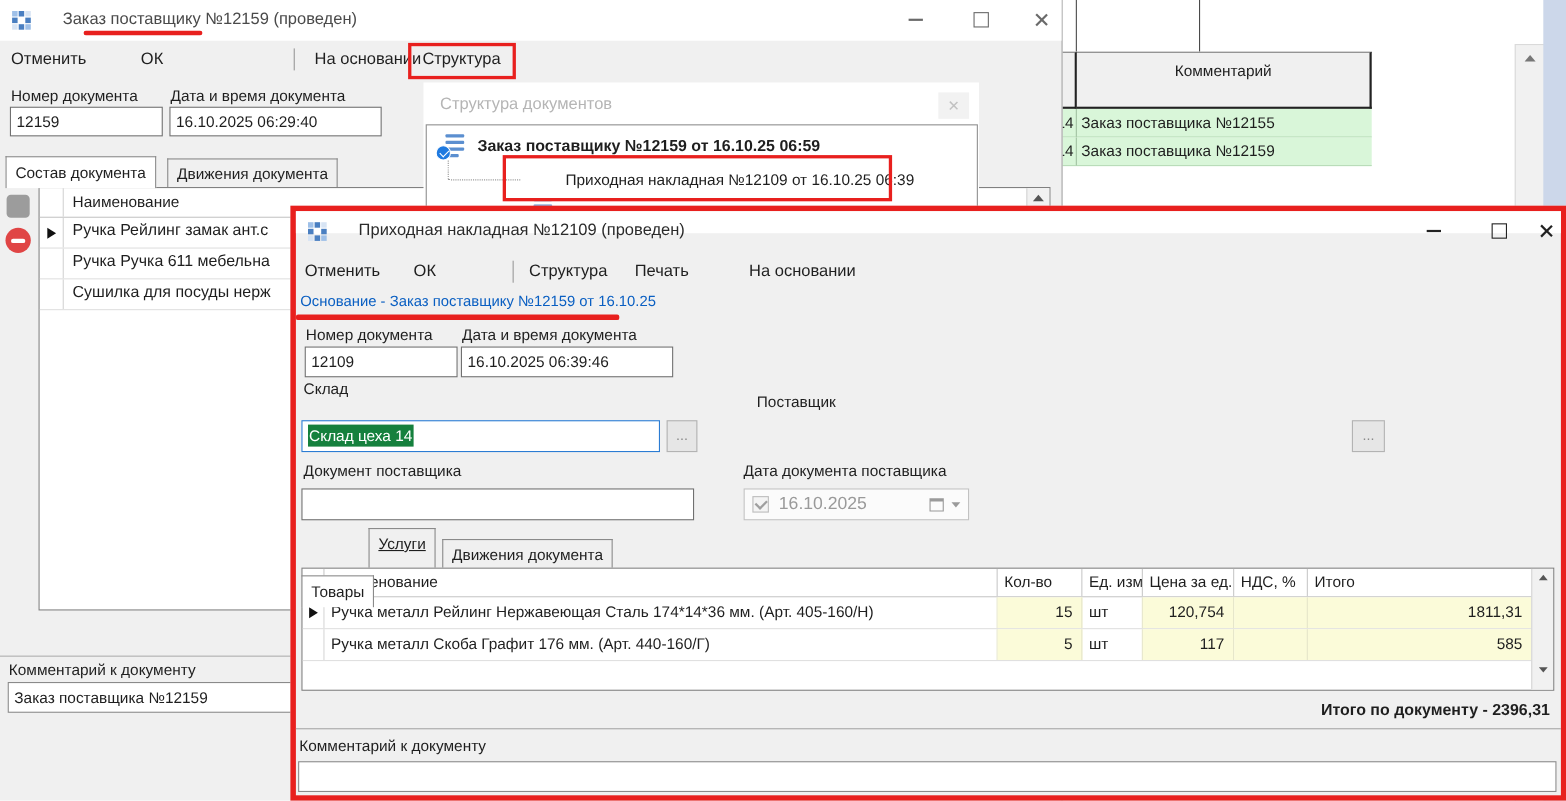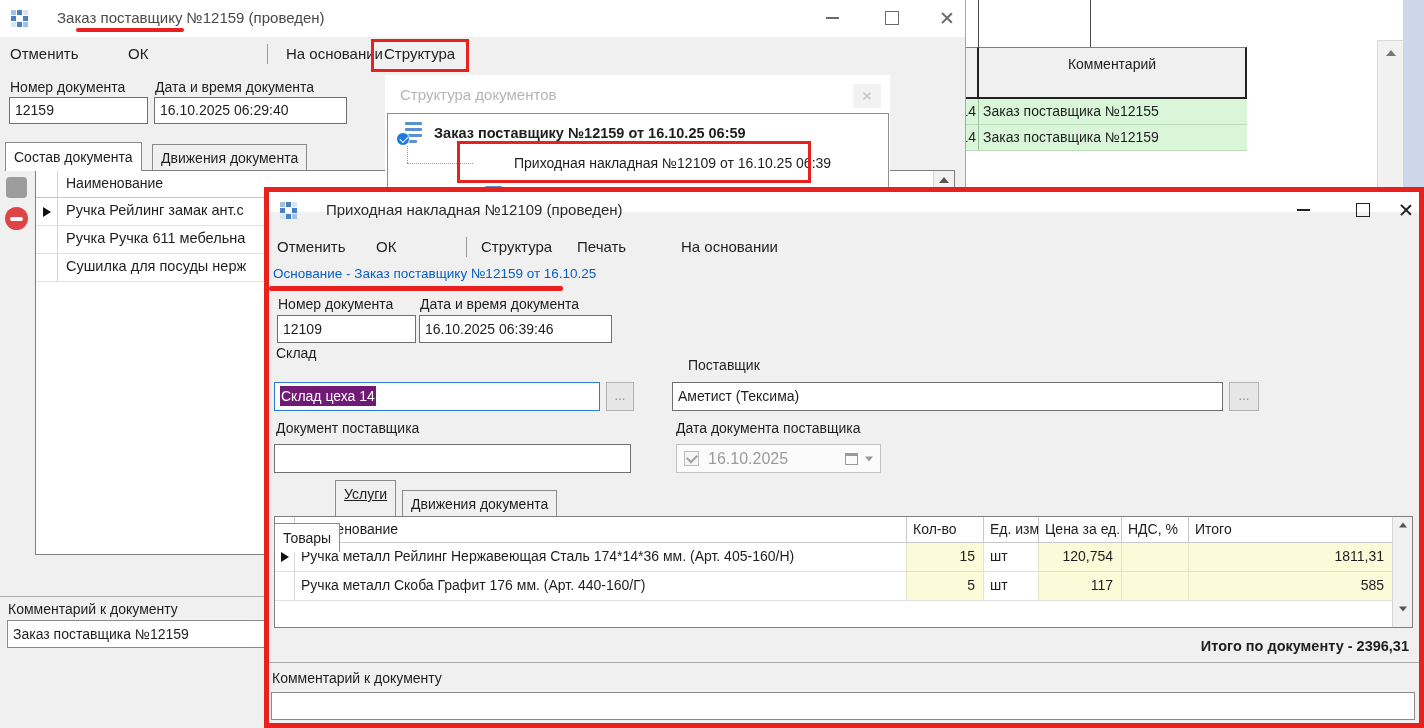--- a/index.html
+++ b/index.html
@@ -225,26 +225,25 @@
   <div class="abs link" style="left:4px;top:74px;">Основание - Заказ поставщику №12159 от 16.10.25</div>
   <div class="ann ann-line" style="left:0;top:94px;width:294px;height:5px;"></div>
 
   <div class="lbl" style="left:9px;top:104px;">Номер документа</div>
   <div class="lbl" style="left:151px;top:104px;">Дата и время документа</div>
   <div class="inp" style="left:8px;top:123px;width:139px;height:28px;line-height:26px;">12109</div>
   <div class="inp" style="left:150px;top:123px;width:193px;height:28px;line-height:26px;">16.10.2025  06:39:46</div>
 
   <div class="lbl" style="left:7px;top:153px;">Склад</div>
   <div class="inp" style="left:5px;top:190px;width:326px;height:29px;line-height:27px;border:1px solid #2b7cd3;">
-    <span style="background:#701a75;color:#fff;padding:2px 1px;">Склад цеха 14</span>
+    <span style="background:#15803d;color:#fff;padding:2px 1px;">Склад цеха 14</span>
   </div>
   <div class="dots-btn" style="left:337px;top:190px;width:28px;height:29px;line-height:26px;">...</div>
 
   <div class="lbl" style="left:403px;top:165px;margin-left:16px;">Поставщик</div>
-  <div class="inp" style="left:403px;top:190px;width:551px;height:29px;line-height:27px;">Аметист (Тексима)</div>
   <div class="dots-btn" style="left:960px;top:190px;width:30px;height:29px;line-height:26px;">...</div>
 
   <div class="lbl" style="left:7px;top:228px;">Документ поставщика</div>
   <div class="inp" style="left:5px;top:252px;width:357px;height:29px;"></div>
 
   <div class="lbl" style="left:407px;top:228px;">Дата документа поставщика</div>
   <div class="abs" style="left:407px;top:252px;width:205px;height:29px;box-sizing:border-box;border:1px solid #c2c2c2;background:#fbfbfb;">
     <div style="position:absolute;left:7px;top:6px;width:15px;height:15px;border:1px solid #bdbdbd;background:#f4f4f4;box-sizing:border-box;">
       <div class="gcheck"></div>
     </div>

